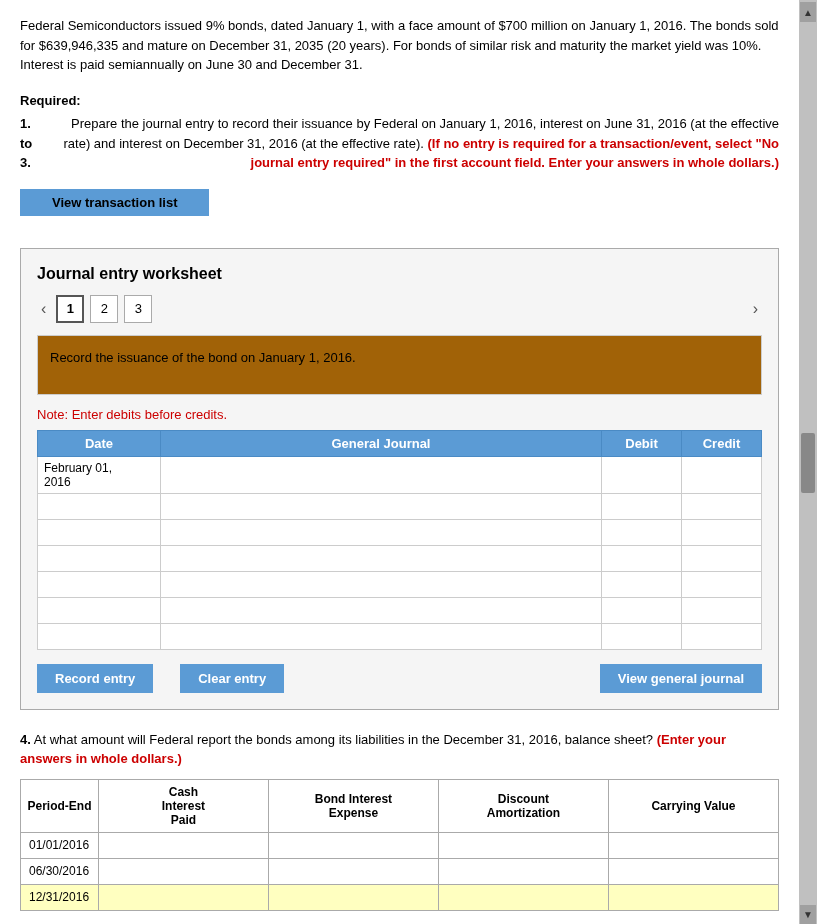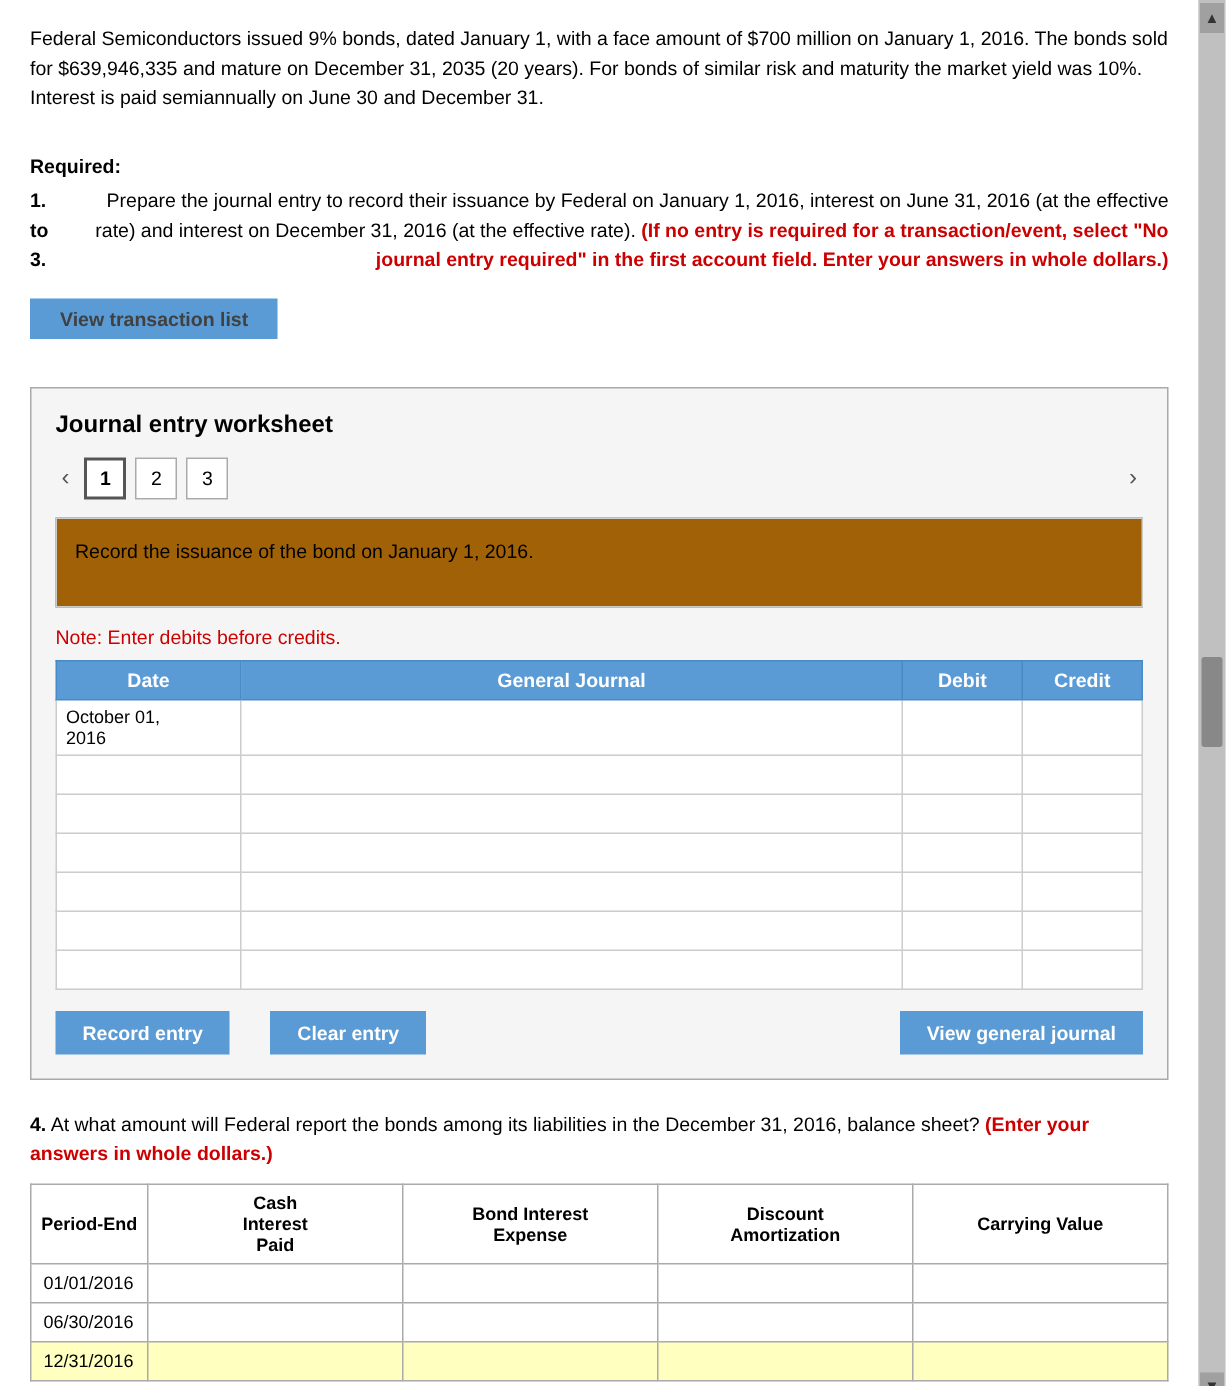--- a/index.html
+++ b/index.html
@@ -39,21 +39,21 @@
     }
     .scroll-thumb {
       width: 14px;
       height: 60px;
       background: #888;
       border-radius: 2px;
     }
     .problem-text {
       font-size: 13px;
       line-height: 1.5;
-      margin-bottom: 26px;
+      margin-bottom: 16px;
       color: #000;
     }
     .required-label {
       font-weight: bold;
       margin-top: 16px;
       margin-bottom: 4px;
     }
     .instruction-block {
       margin-bottom: 12px;
       line-height: 1.5;
@@ -61,22 +61,22 @@
     .instruction-block .indent {
       margin-left: 60px;
     }
     .red-text {
       color: #cc0000;
       font-weight: bold;
     }
     .view-transaction-btn {
       display: inline-block;
       background: #5b9bd5;
-      color: #404040;
-      padding: 6px 20px;
+      color: #000000;
+      padding: 6px 32px;
       font-size: 13px;
       font-weight: bold;
       cursor: pointer;
       margin-bottom: 16px;
       border: none;
     }
     .journal-worksheet {
       border: 1px solid #aaa;
       padding: 16px;
       background: #f5f5f5;
@@ -271,21 +271,21 @@
       <thead>
         <tr>
           <th class="date-col">Date</th>
           <th class="journal-col">General Journal</th>
           <th class="debit-col">Debit</th>
           <th class="credit-col">Credit</th>
         </tr>
       </thead>
       <tbody>
         <tr>
-          <td class="date-cell" style="white-space:pre-line; font-size:12px;">October 01,
+          <td class="date-cell" style="white-space:pre-line; font-size:12px;">February 01,
 2016</td>
           <td><input type="text" style=""></td>
           <td><input type="text" style=""></td>
           <td><input type="text" style=""></td>
         </tr>
         <tr>
           <td class="date-cell"></td>
           <td><input type="text" style=""></td>
           <td><input type="text" style=""></td>
           <td><input type="text" style=""></td>

